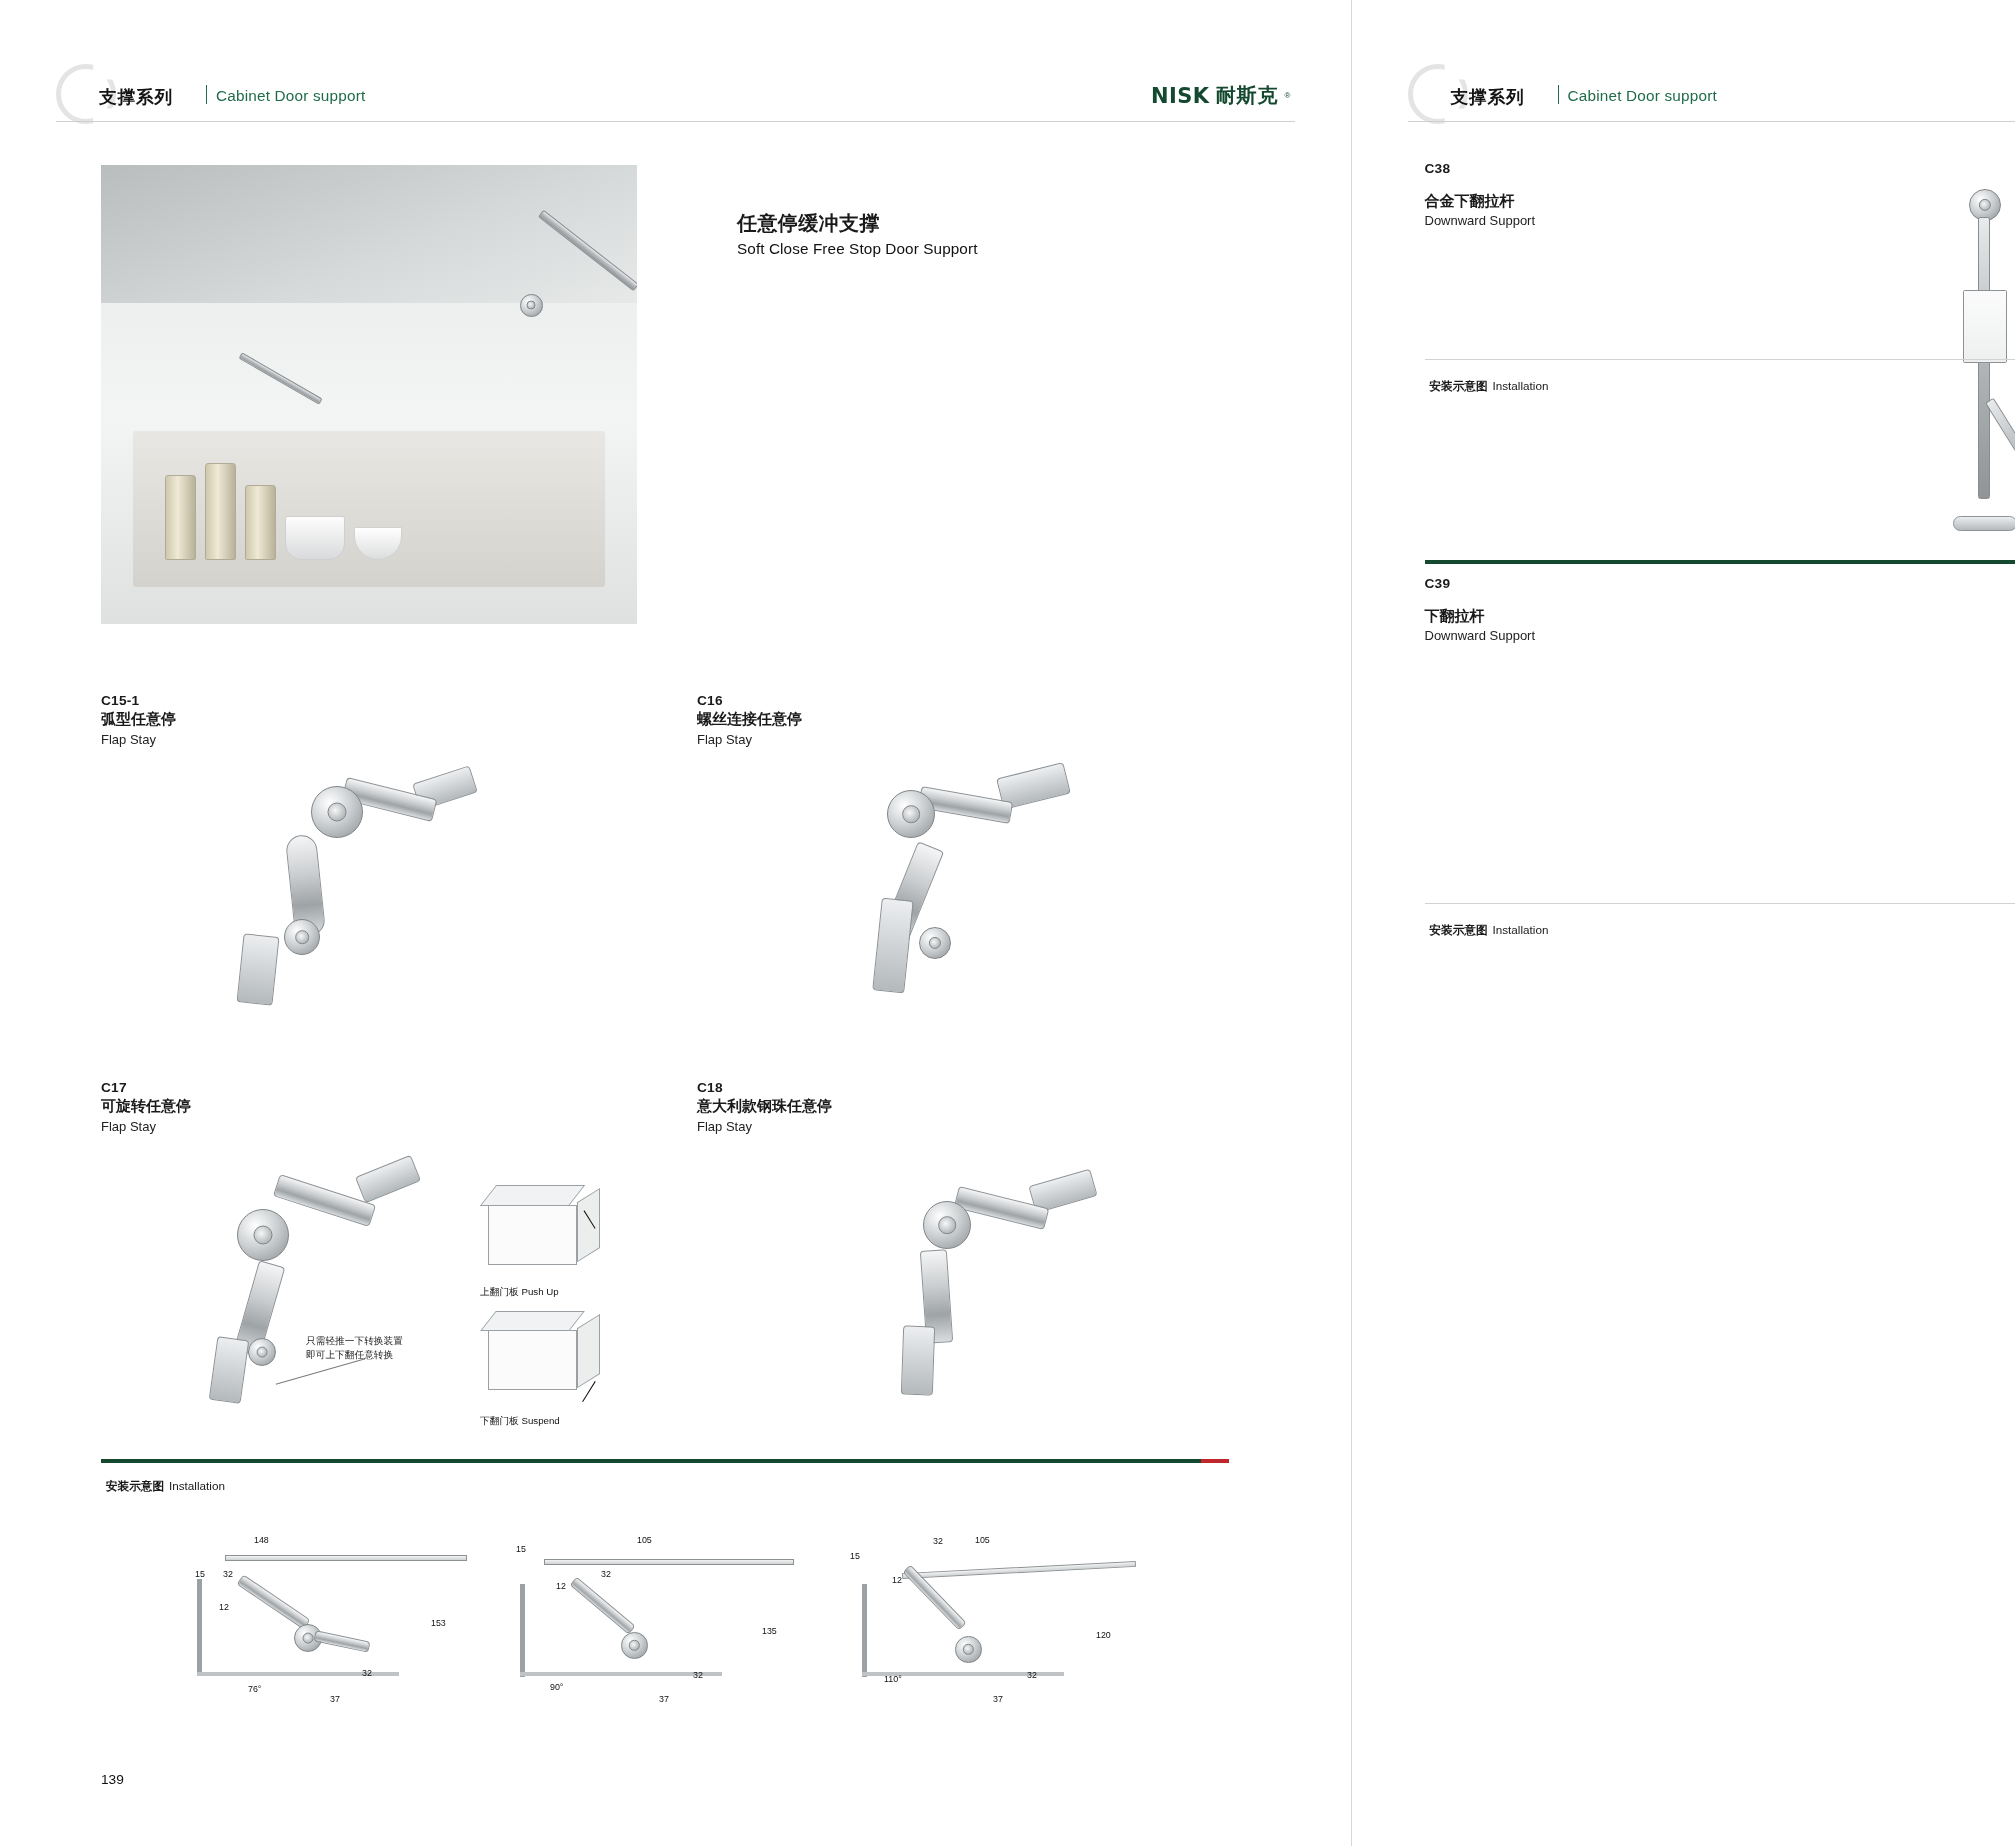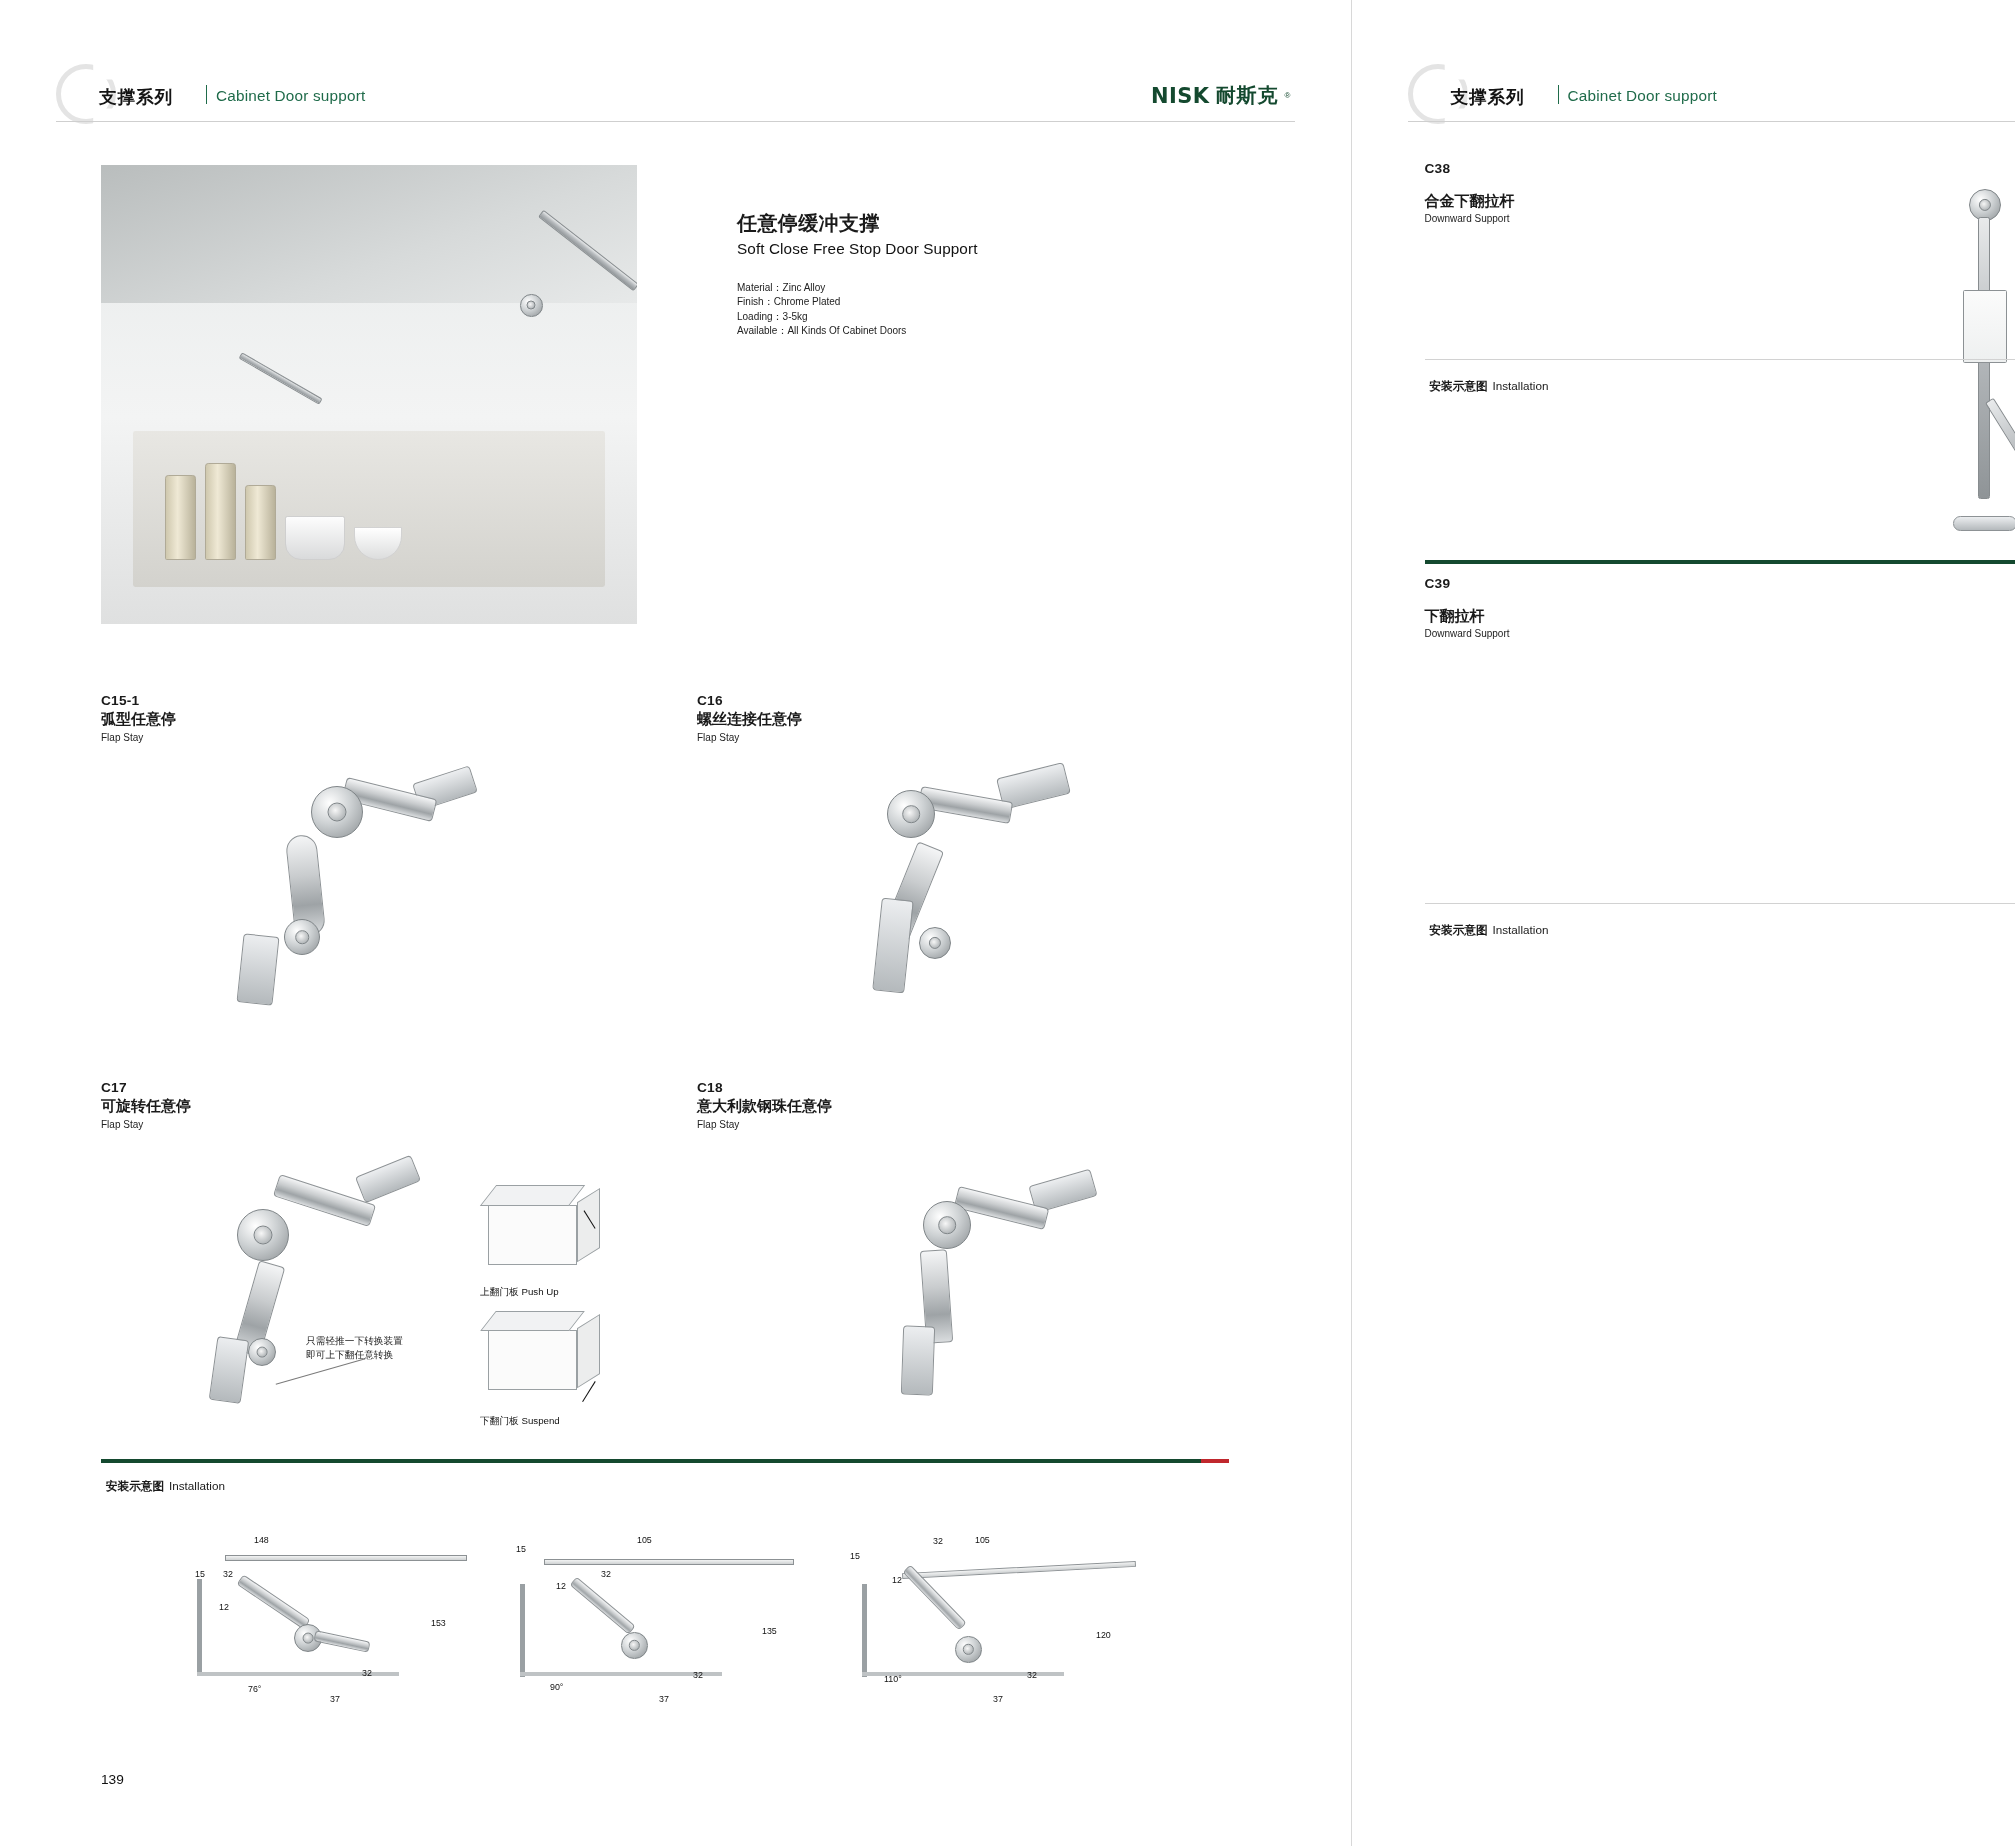--- a/index.html
+++ b/index.html
@@ -66,21 +66,21 @@
   .bowl { width: 48px; height: 33px; background: linear-gradient(180deg,#ffffff,#dcdddd); border-radius: 0 0 24px 24px; border:0.8px solid #d2d2d2;}
 
   
   .prod-title-cn { font-size: 20px; font-weight: bold; letter-spacing: 0.4px; }
   .prod-title-en { font-size: 15.3px; color: #111; margin-top: 3.2px; letter-spacing: 0.1px; }
   .spec-cn { font-size: 11px; line-height: 16px; color: #222; }
   .spec-en { font-size: 10px; line-height: 14.5px; color: #222; }
 
   .code { font-size: 13.7px; font-weight: 600; letter-spacing: 0.2px; }
   .name-cn { font-size: 15px; font-weight: bold; margin-top: 2.4px;}
-  .name-en { font-size: 10px; color: #222; margin-top: 2.4px; }
+  .name-en { font-size: 13px; color: #222; margin-top: 2.4px; }
 
   
   .barrule { position: absolute; height: 3.6px; background: #14492f; }
   .barrule .redtip { position: absolute; right: 0; top: 0; height: 3.6px; width: 28px; background: #c0272d; }
   .inst-label { font-size: 12.5px; font-weight: bold; }
   .inst-label span { font-weight: normal; font-size: 11.7px; margin-left: 4.8px; }
   .thinrule { position: absolute; height: 0.8px; background: #d2d2d2; }
 
   
   .stay { position: absolute; }
@@ -161,26 +161,20 @@
       </div>
 
       <div class="rod" style="left:427px; top:81px; width:121px; height:8.9px; transform:rotate(38deg);"></div>
       <div class="pivot" style="left:419px; top:129px; width:22.6px; height:22.6px;"></div>
       <div class="rod" style="left:133px; top:210px; width:93px; height:7.3px; transform:rotate(30deg);"></div>
     </div>
 
     <div style="position:absolute; left:737px; top:210px; width:556px;">
       <div class="prod-title-cn">任意停缓冲支撑</div>
       <div class="prod-title-en">Soft Close Free Stop Door Support</div>
-      <div style="margin-top:22.6px;">
-        <div class="spec-en">Material：Zinc Alloy</div>
-        <div class="spec-en">Finish：Chrome Plated</div>
-        <div class="spec-en">Loading：3-5kg</div>
-        <div class="spec-en">Available：All Kinds Of Cabinet Doors</div>
-      </div>
     </div>
 
     <div style="position:absolute; left:101px; top:693px;">
       <div class="code">C15-1</div>
       <div class="name-cn">弧型任意停</div>
       <div class="name-en">Flap Stay</div>
     </div>
     <div class="stay" style="left:226px; top:766px; width:258px; height:250px;">
       <div class="plateend" style="left:189px; top:8px; width:60px; height:28px; transform:rotate(-18deg);"></div>
       <div class="arm" style="left:117px; top:22px; width:93px; height:22.6px; transform:rotate(14deg);"></div>

